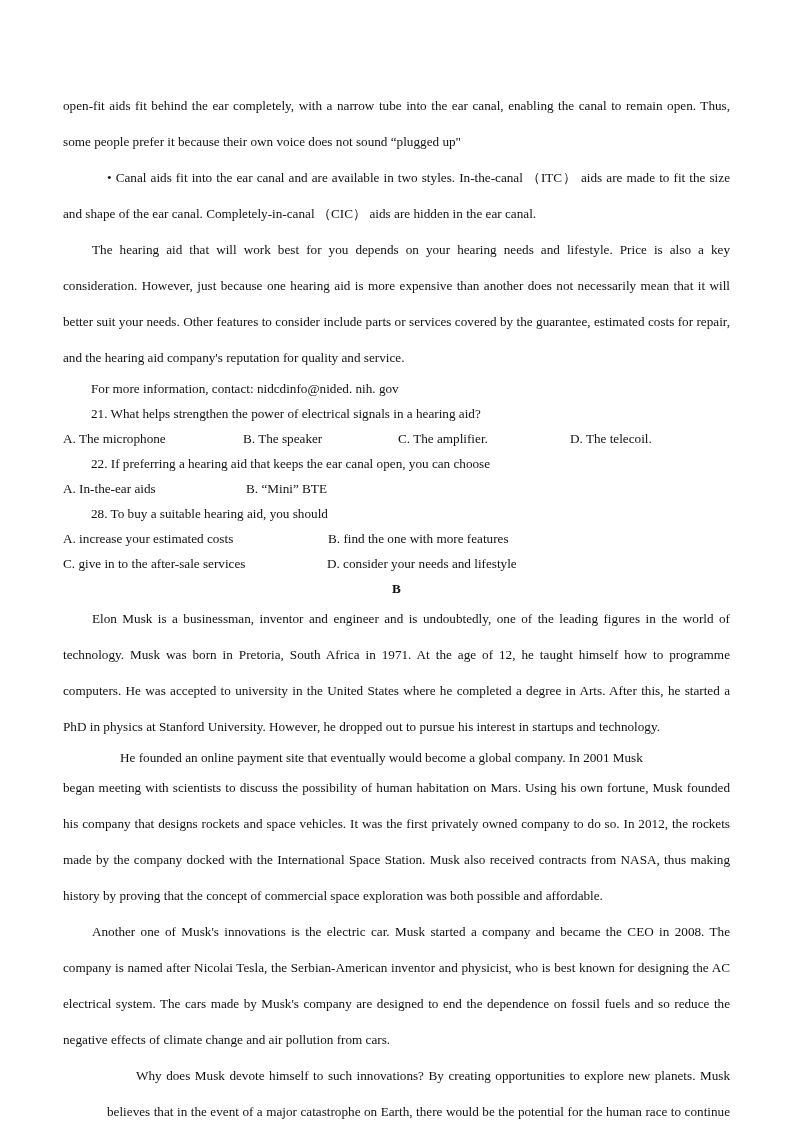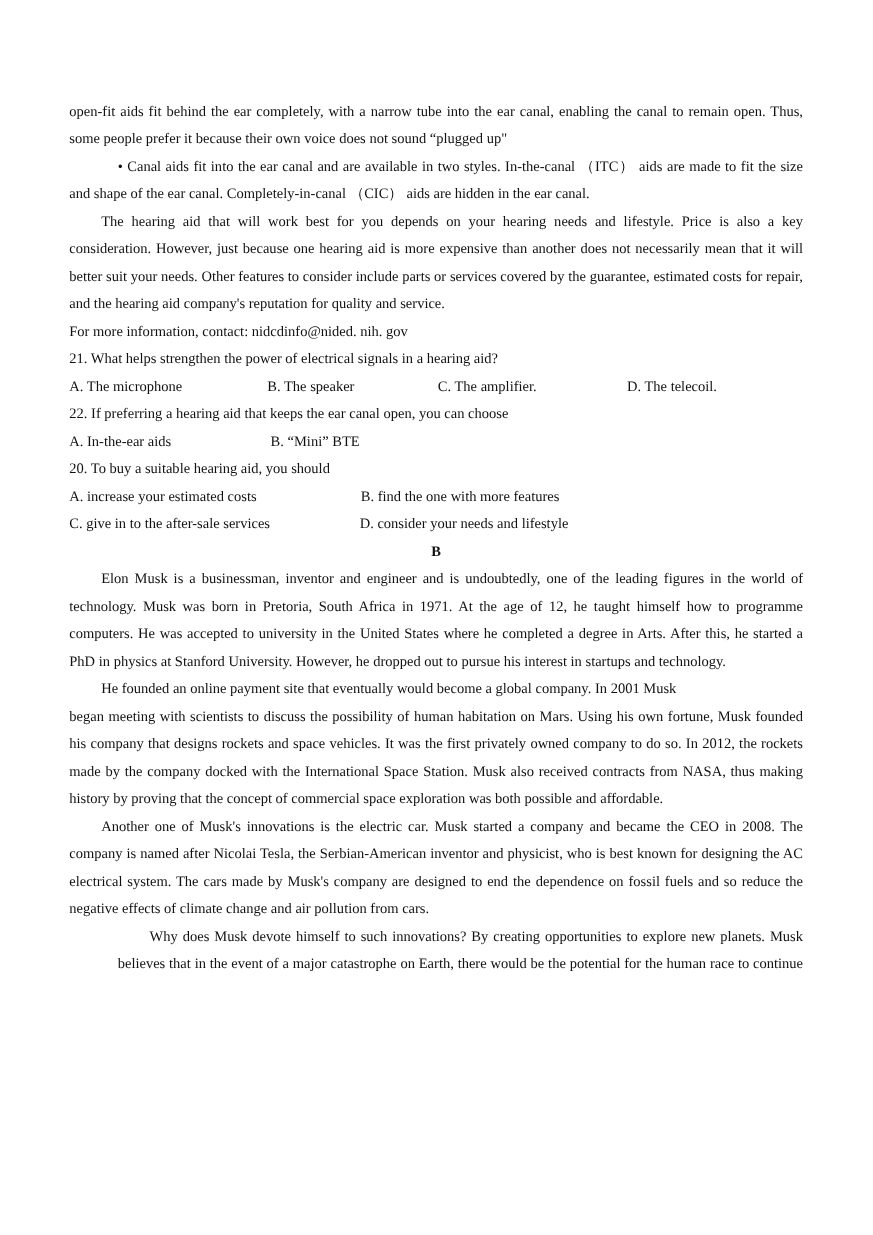--- a/index.html
+++ b/index.html
@@ -19,23 +19,24 @@
     .page {
       position: absolute;
       left: 63px;
       top: 88px;
       width: 667px;
     }
     .line {
       height: 25px;
       line-height: 25px;
       white-space: nowrap;
+      margin-left: 28px;
     }
     .para {
-      line-height: 25px;
+      line-height: 36px;
       text-align: justify;
       text-align-last: left;
     }
     .indent { text-indent: 29px; }
     .bullet-indent { text-indent: 44px; }
     .opts {
       position: relative;
       height: 25px;
       line-height: 25px;
       white-space: nowrap;
@@ -65,21 +66,21 @@
     <span style="left:335px">C. The amplifier.</span>
     <span style="left:507px">D. The telecoil.</span>
   </div>
 
   <div class="line">22. If preferring a hearing aid that keeps the ear canal open, you can choose</div>
   <div class="opts">
     <span style="left:0px">A. In-the-ear aids</span>
     <span style="left:183px">B. “Mini” BTE</span>
   </div>
 
-  <div class="line">20. To buy a suitable hearing aid, you should</div>
+  <div class="line">28. To buy a suitable hearing aid, you should</div>
   <div class="opts">
     <span style="left:0px">A. increase your estimated costs</span>
     <span style="left:265px">B. find the one with more features</span>
   </div>
   <div class="opts">
     <span style="left:0px">C. give in to the after-sale services</span>
     <span style="left:264px">D. consider your needs and lifestyle</span>
   </div>
 
   <div class="section-title">B</div>

